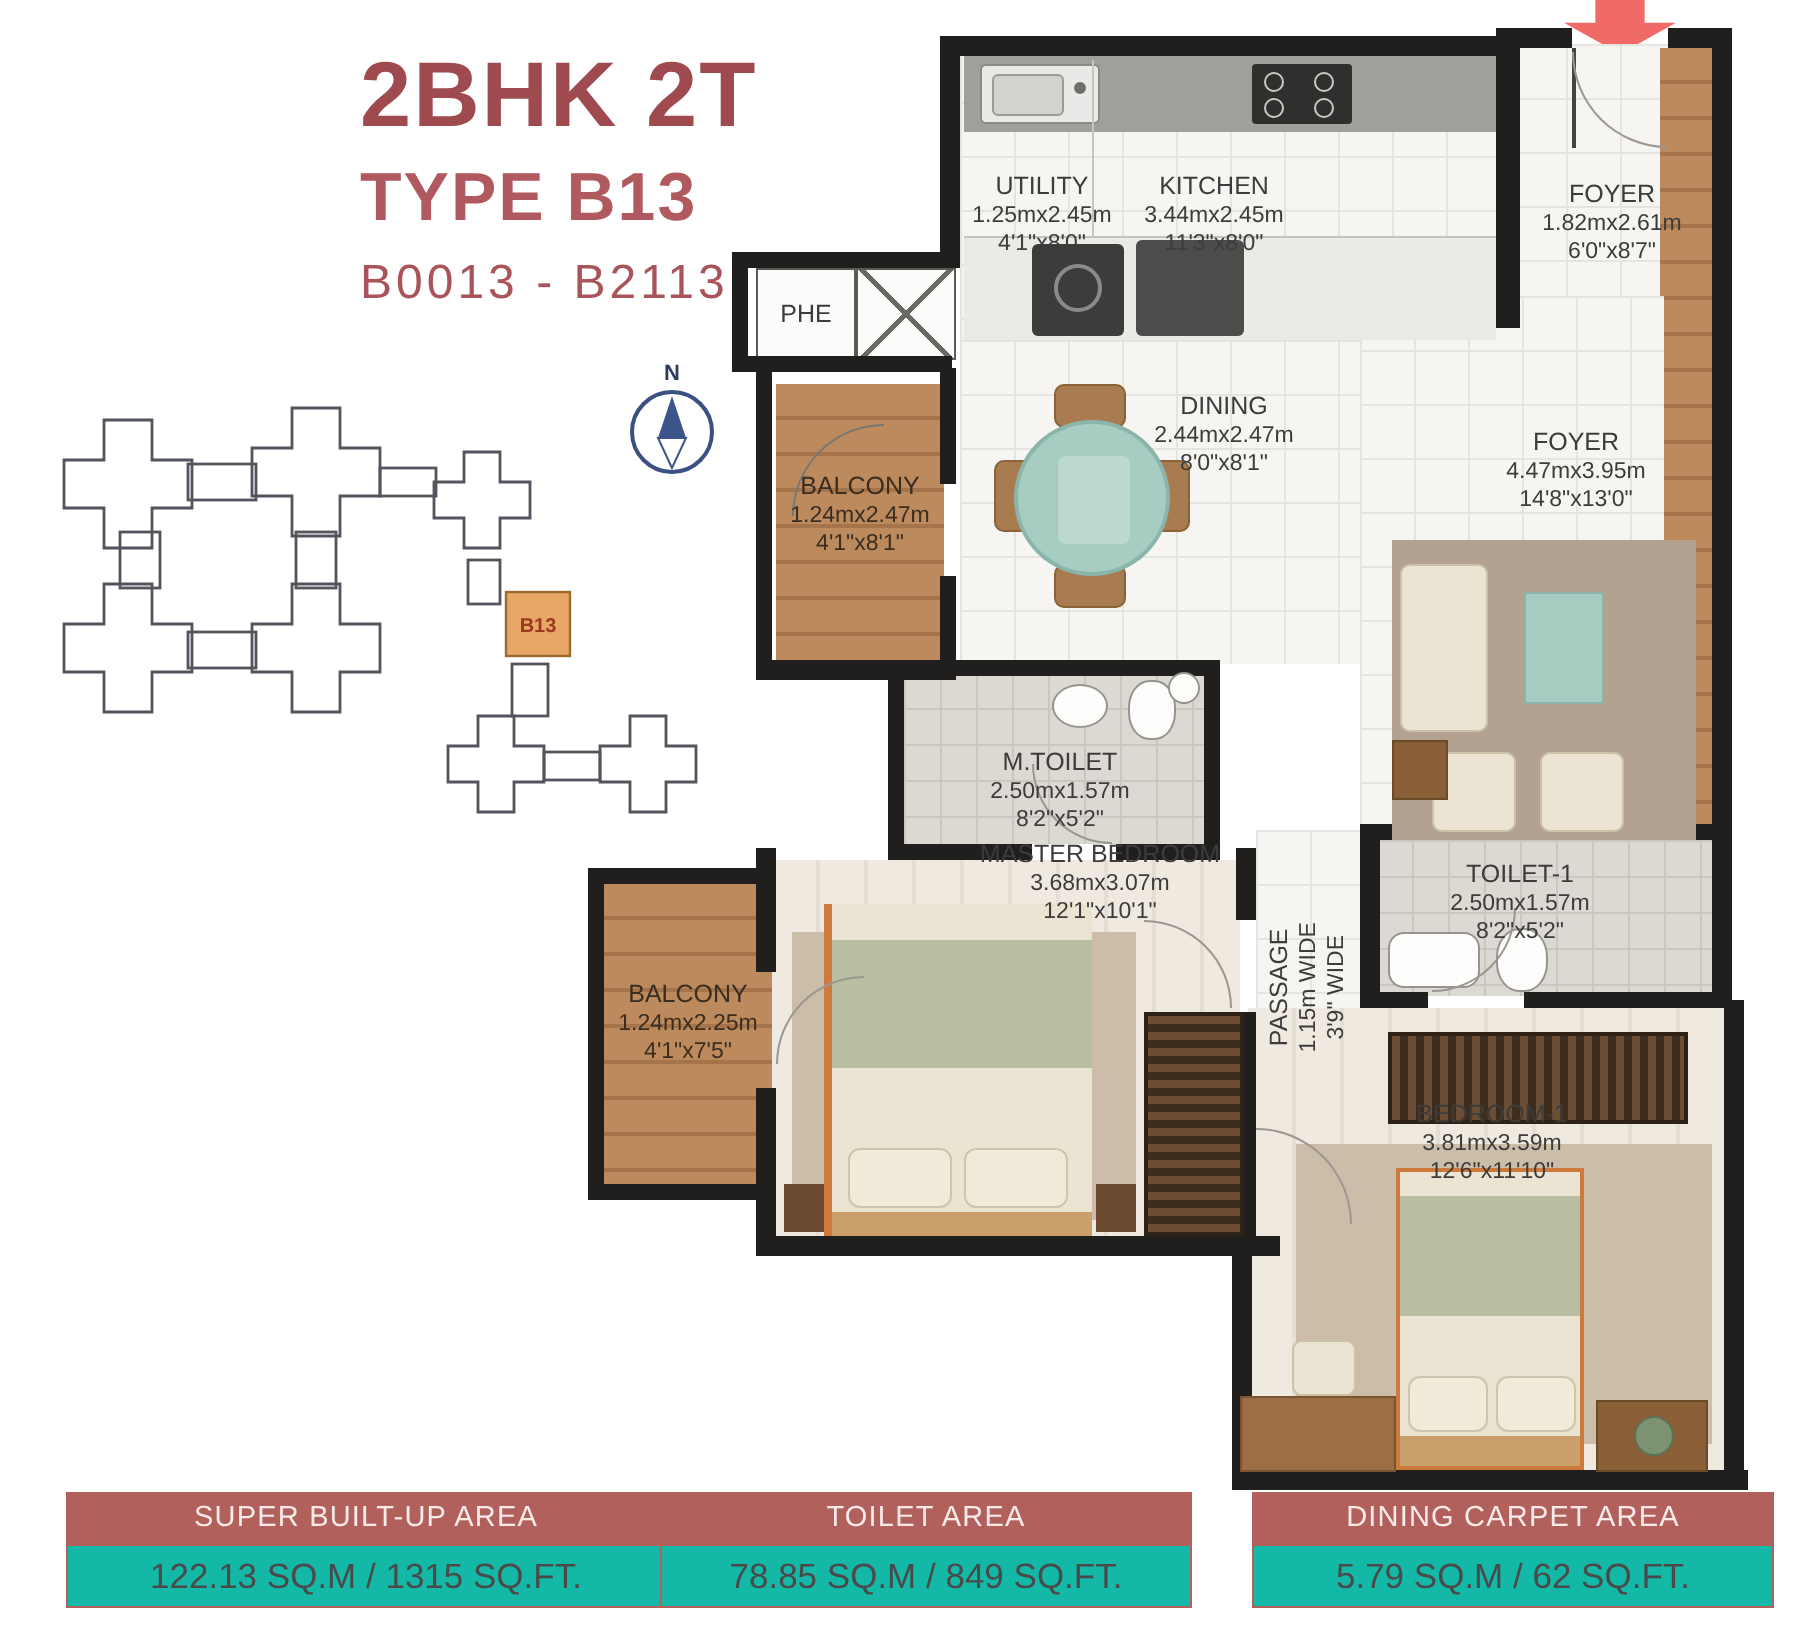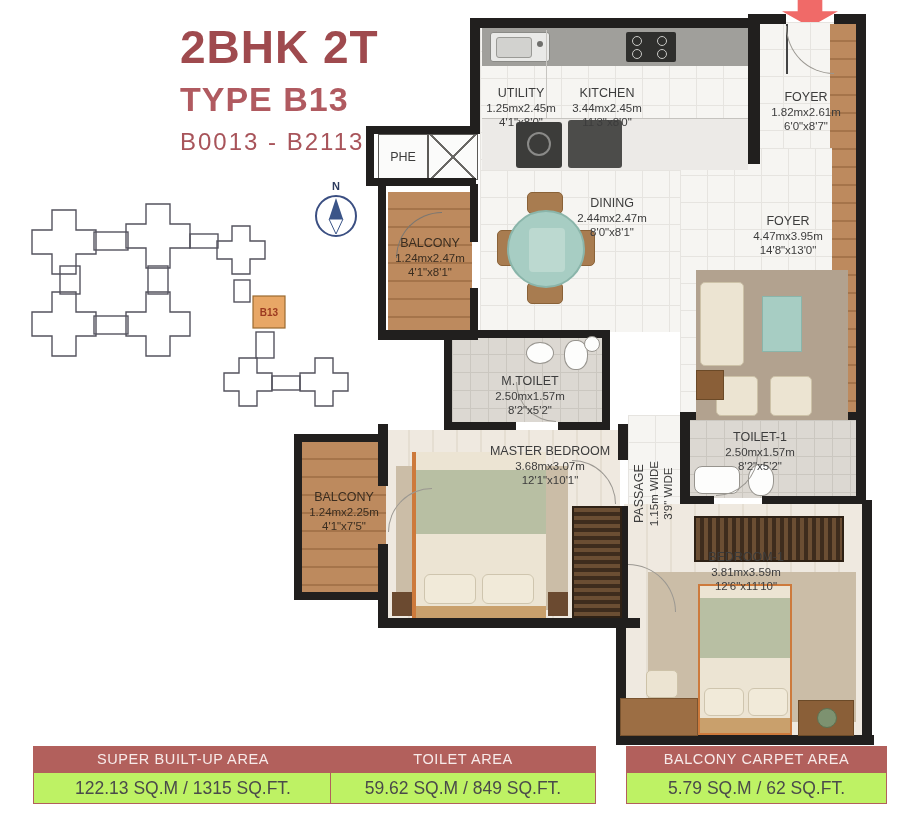--- a/index.html
+++ b/index.html
@@ -40,21 +40,21 @@
   .cream{background:#ece4d2;border:1px solid #cdc2a8;border-radius:5px;}
   .whitefix{background:#fdfdfc;border:1.4px solid #97948e;}
 
   
   .arrow-down{position:absolute;left:782px;top:0;width:56px;height:27px;background:var(--entrance-arrow);
     clip-path:polygon(28% 0,72% 0,72% 42%,100% 42%,50% 100%,0 42%,28% 42%);}
 
   
   .stat{position:absolute;top:746px;text-align:center;}
   .stat .shead{height:27px;line-height:27px;background:var(--accent);color:#f7eae9;font-size:14.5px;letter-spacing:.6px;font-weight:500;}
-  .stat .sval{height:31px;line-height:30px;background:#bef264;border:1px solid var(--accent);border-top:none;color:#4a4a4a;font-size:17.5px;}
+  .stat .sval{height:31px;line-height:30px;background:#14b8a6;border:1px solid var(--accent);border-top:none;color:#4a4a4a;font-size:17.5px;}
 
   .phe-cell{position:absolute;background:#fbfbfa;border:1.3px solid #5c5a57;}
   .xcell{background-image:linear-gradient(45deg,transparent 48%,#6a6865 48%,#6a6865 52%,transparent 52%),
     linear-gradient(-45deg,transparent 48%,#6a6865 48%,#6a6865 52%,transparent 52%);}
 </style>
 </head>
 <body>
 
 <div class="page">
 
@@ -259,21 +259,21 @@
     <div class="rlabel" style="left:726px;top:214px;width:124px">
       <div class="rname">FOYER</div>
       <div class="rdim">4.47mx3.95m</div>
       <div class="rdim">14'8"x13'0"</div>
     </div>
     <div class="rlabel" style="left:468px;top:374px;width:124px">
       <div class="rname">M.TOILET</div>
       <div class="rdim">2.50mx1.57m</div>
       <div class="rdim">8'2"x5'2"</div>
     </div>
-    <div class="rlabel" style="left:468px;top:444px;width:164px">
+    <div class="rlabel" style="left:468px;top:420px;width:164px">
       <div class="rname">MASTER BEDROOM</div>
       <div class="rdim">3.68mx3.07m</div>
       <div class="rdim">12'1"x10'1"</div>
     </div>
     <div class="rlabel" style="left:298px;top:490px;width:92px;color:#3a2d20">
       <div class="rname">BALCONY</div>
       <div class="rdim">1.24mx2.25m</div>
       <div class="rdim">4'1"x7'5"</div>
     </div>
     <div class="rlabel" style="left:594px;top:472px;width:120px;transform:rotate(-90deg)">
@@ -292,20 +292,20 @@
       <div class="rdim">12'6"x11'10"</div>
     </div>
   </div>
 
   <div class="stat" style="left:33px;width:300px">
     <div class="shead">SUPER BUILT-UP AREA</div>
     <div class="sval">122.13 SQ.M / 1315 SQ.FT.</div>
   </div>
   <div class="stat" style="left:330px;width:266px">
     <div class="shead">TOILET AREA</div>
-    <div class="sval">59.62 SQ.M / 849 SQ.FT.</div>
+    <div class="sval">78.85 SQ.M / 849 SQ.FT.</div>
   </div>
   <div class="stat" style="left:626px;width:261px">
-    <div class="shead">BALCONY CARPET AREA</div>
+    <div class="shead">DINING CARPET AREA</div>
     <div class="sval">5.79 SQ.M / 62 SQ.FT.</div>
   </div>
 
 </div>
 
 </body></html>

